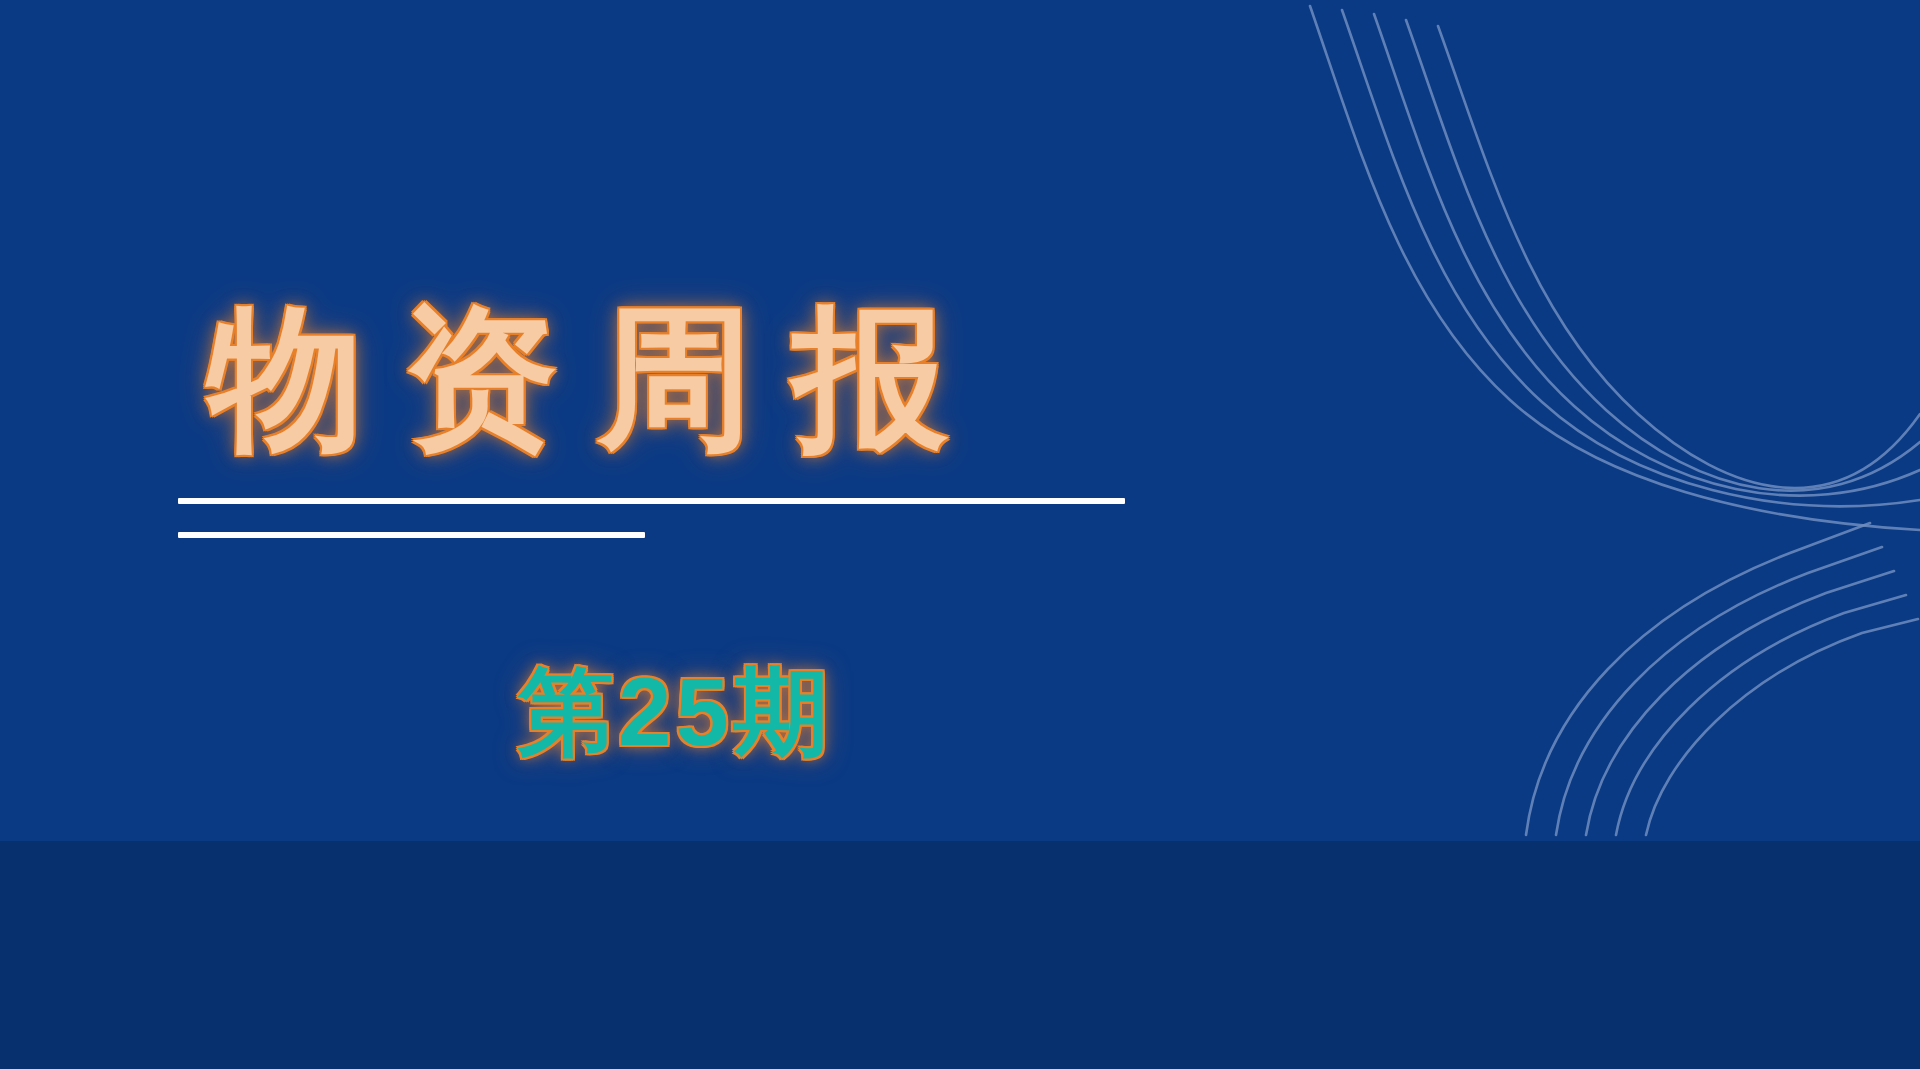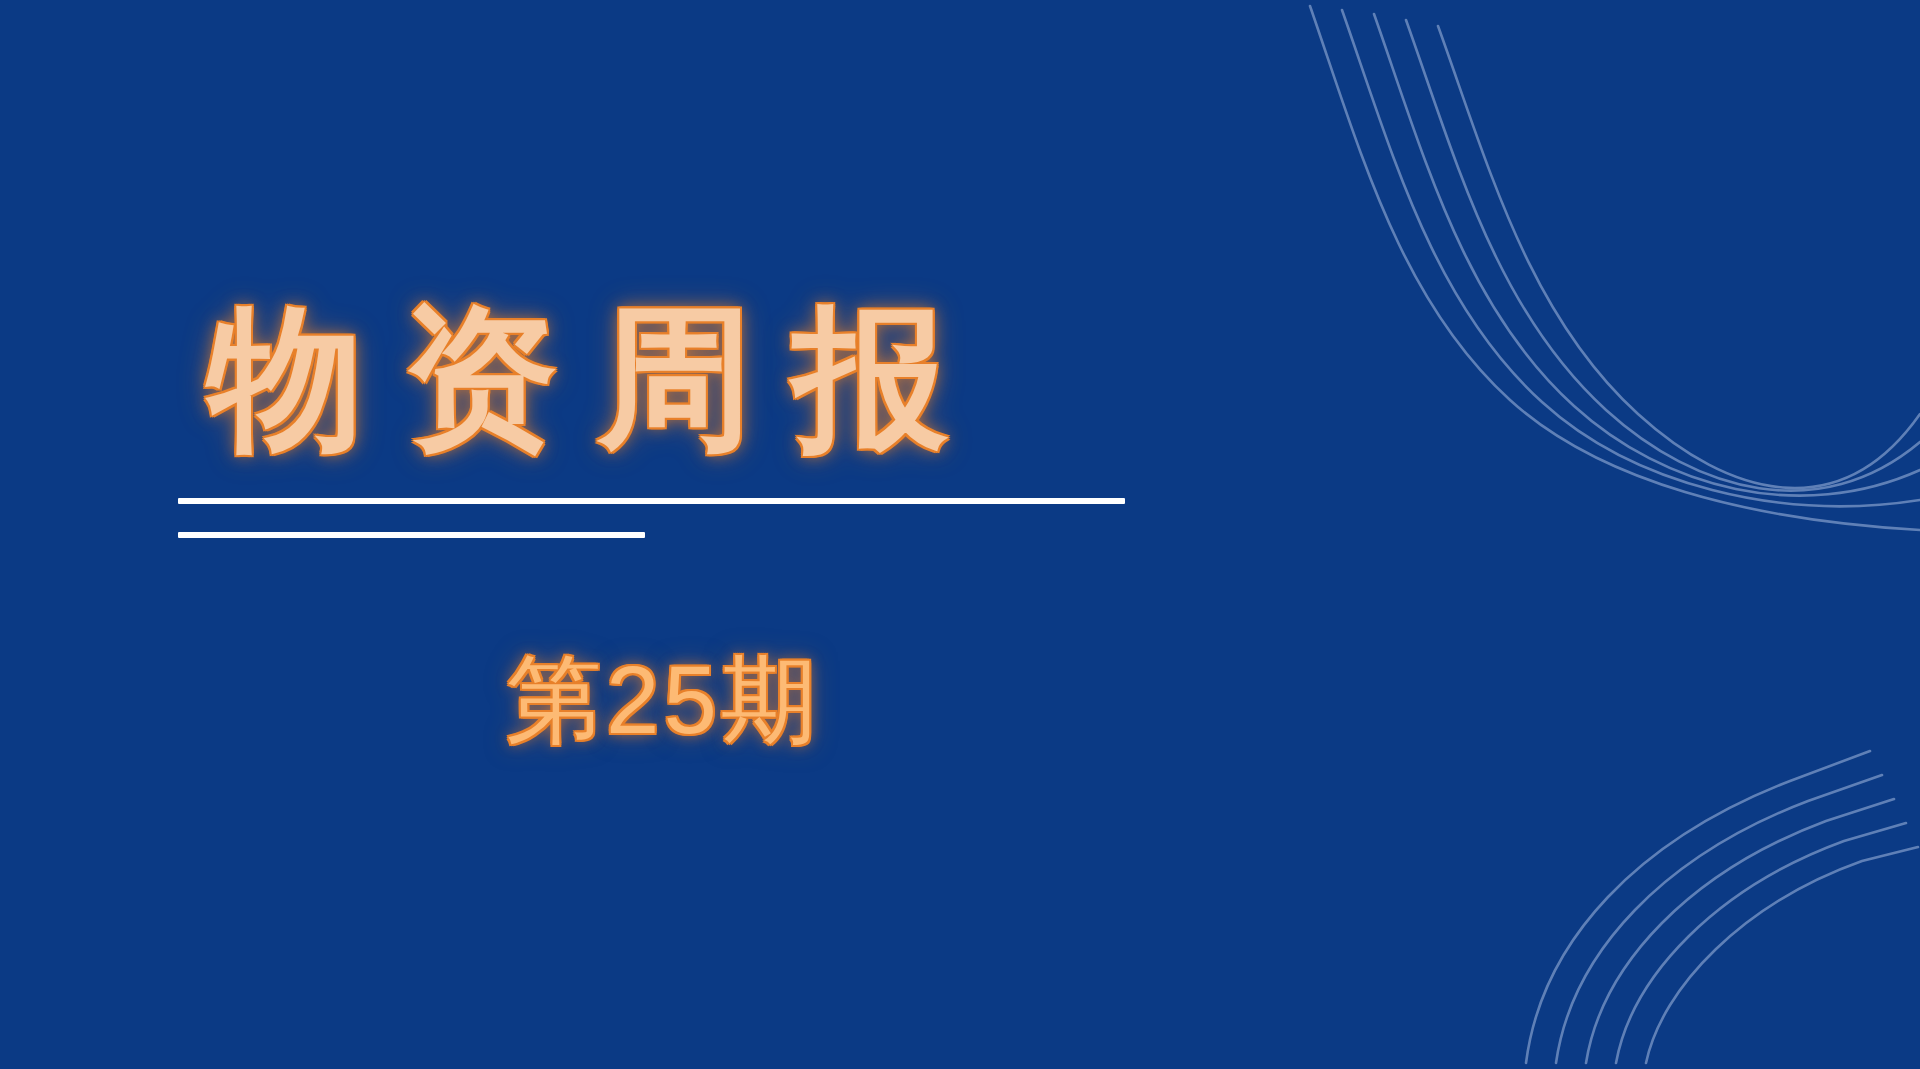--- a/index.html
+++ b/index.html
@@ -3,21 +3,21 @@
 <meta charset="utf-8">
 <style>
   html, body {
     margin: 0;
     padding: 0;
     background: #07306e;
   }
   #slide {
     position: relative;
     width: 1920px;
-    height: 1069px;
+    height: 841px;
     overflow: hidden;
     background: #0b3a85;
     font-family: "Liberation Sans", "DejaVu Sans", sans-serif;
   }
 
   
   .decor {
     position: absolute;
     pointer-events: none;
   }
@@ -89,25 +89,25 @@
     width: 467px;
   }
 
   
   #issue-label {
     position: absolute;
     left: 506px;
     top: 645px;
     font-size: 96px;
     line-height: 1.15;
-    font-weight: normal;
+    font-weight: bold;
     letter-spacing: 4px;
-    color: #fdba74;
+    color: #14b8a6;
     white-space: nowrap;
-    margin: 0;
+    margin: 12px;
     text-shadow:
       -2px  0   0 #e8802a,
        2px  0   0 #e8802a,
        0   -2px 0 #e8802a,
        0    2px 0 #e8802a,
       -2px -2px 0 #e8802a,
        2px -2px 0 #e8802a,
       -2px  2px 0 #e8802a,
        2px  2px 0 #e8802a,
        0 0 14px rgba(232,128,42,0.8),

